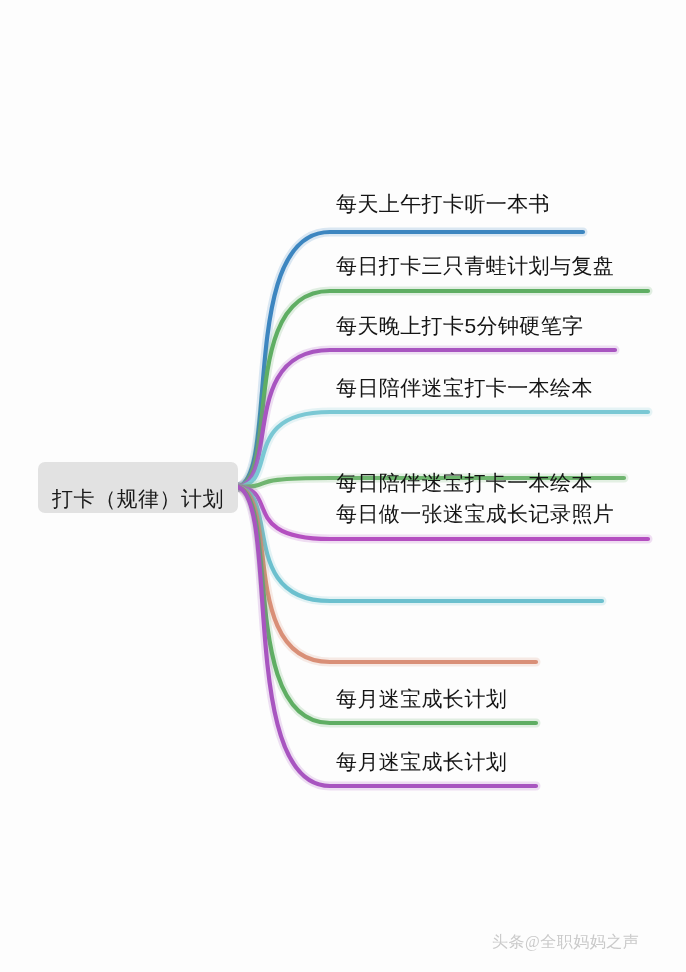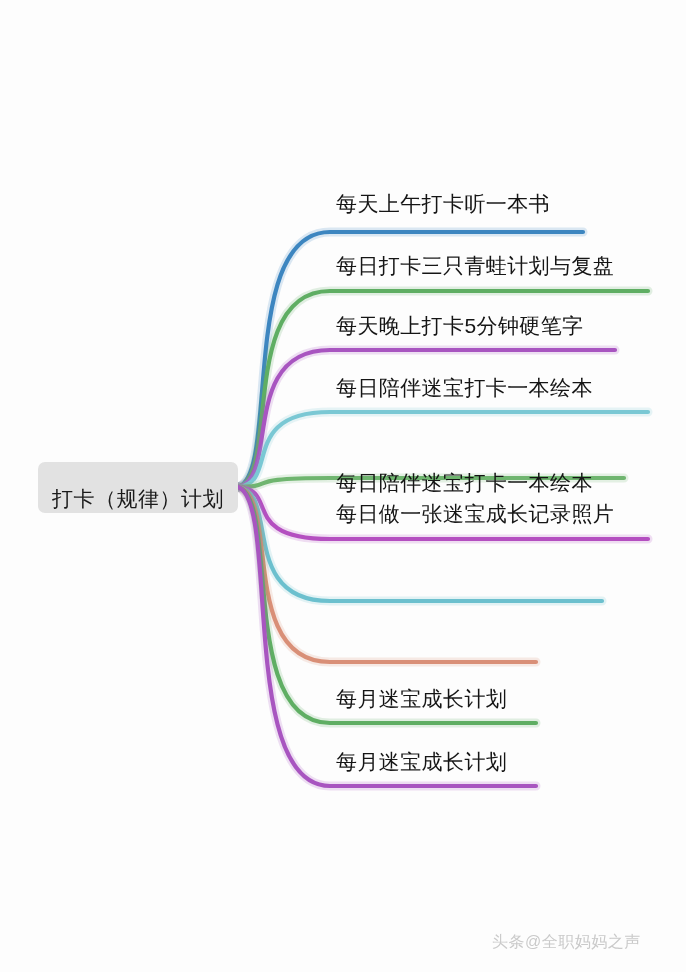--- a/index.html
+++ b/index.html
@@ -55,21 +55,21 @@
   }
   .watermark {
     position: absolute;
     left: 492px;
     top: 932px;
     font-size: 16px;
     color: #b9b9b9;
     white-space: nowrap;
     opacity: 0.75;
     letter-spacing: 0.5px;
-    font-family: Liberation Sans, sans-serif;
+    font-family: Liberation Serif, serif;
   }
 </style>
 </head>
 <body>
 
 <div id="canvas">
 
   <svg id="branch-svg" viewBox="0 0 686 972" xmlns="http://www.w3.org/2000/svg">
       <path d="M 238 487 C 280 474.25, 238 232, 330 232 L 583 232" fill="none" stroke="#3d86c0" stroke-width="9" stroke-linecap="round" opacity="0.18"></path>
       <path d="M 238 487 C 280 474.25, 238 232, 330 232 L 583 232" fill="none" stroke="#3d86c0" stroke-width="4.2" stroke-linecap="round"></path>

